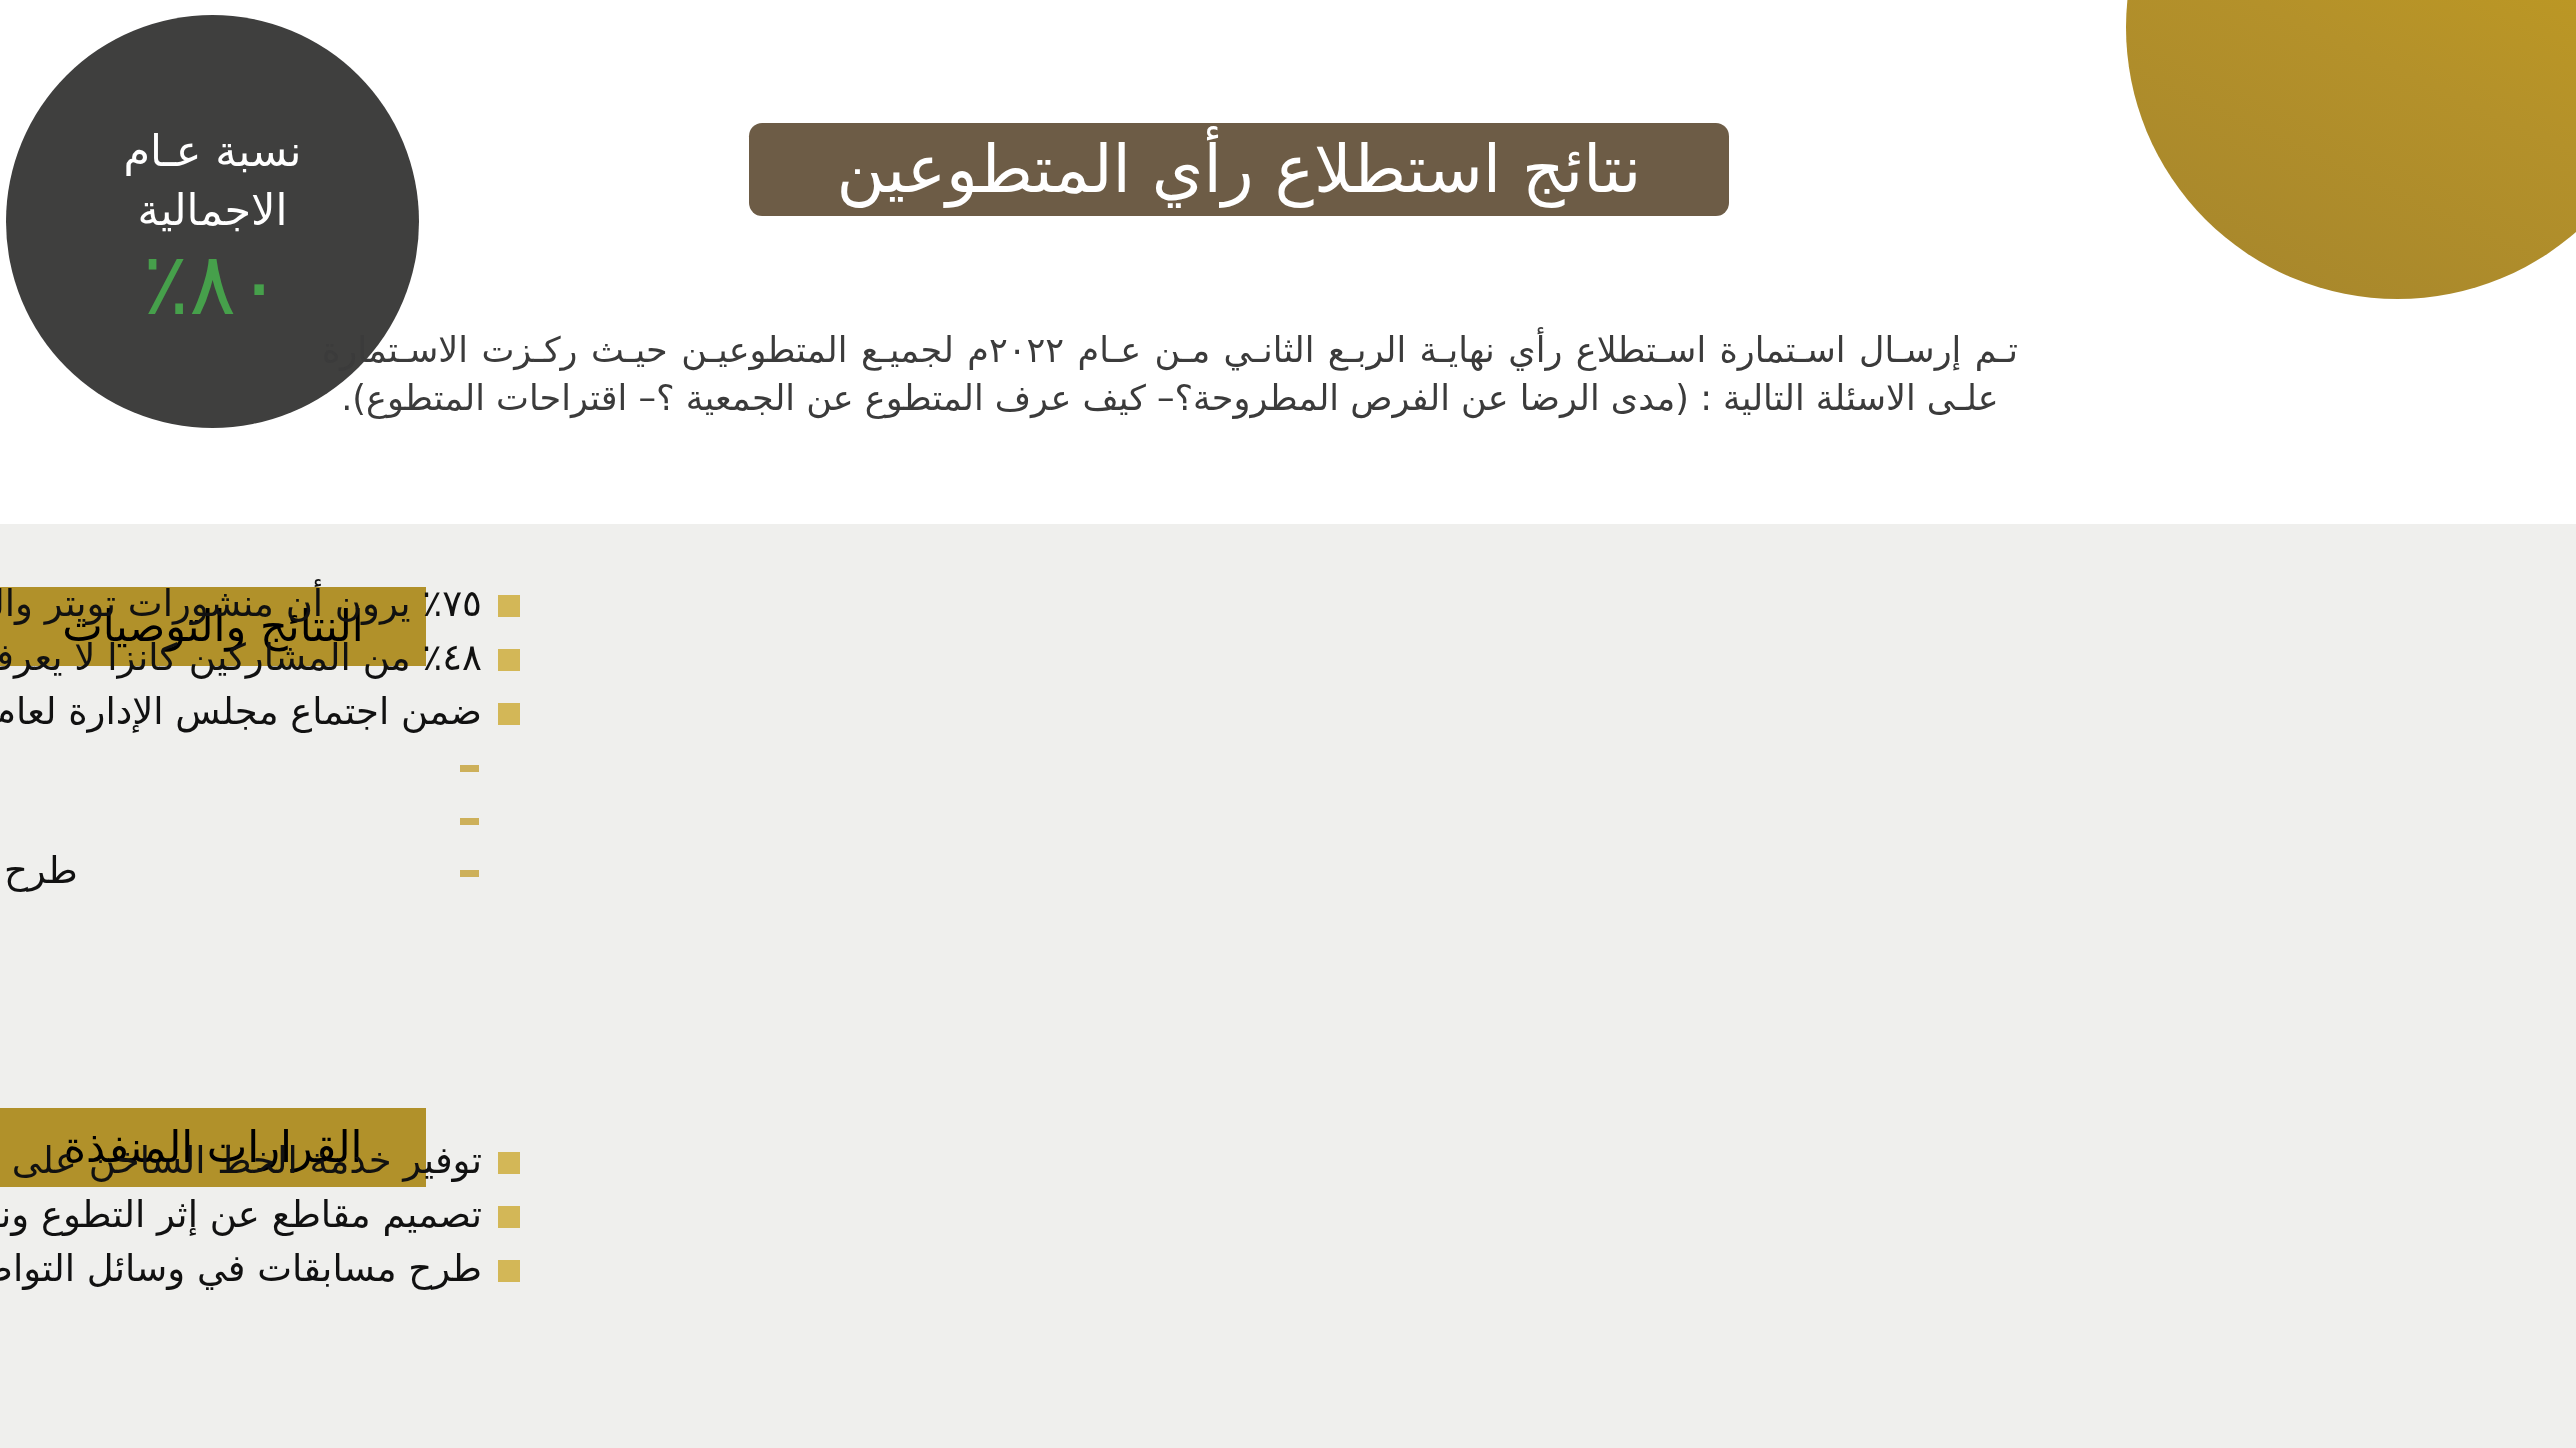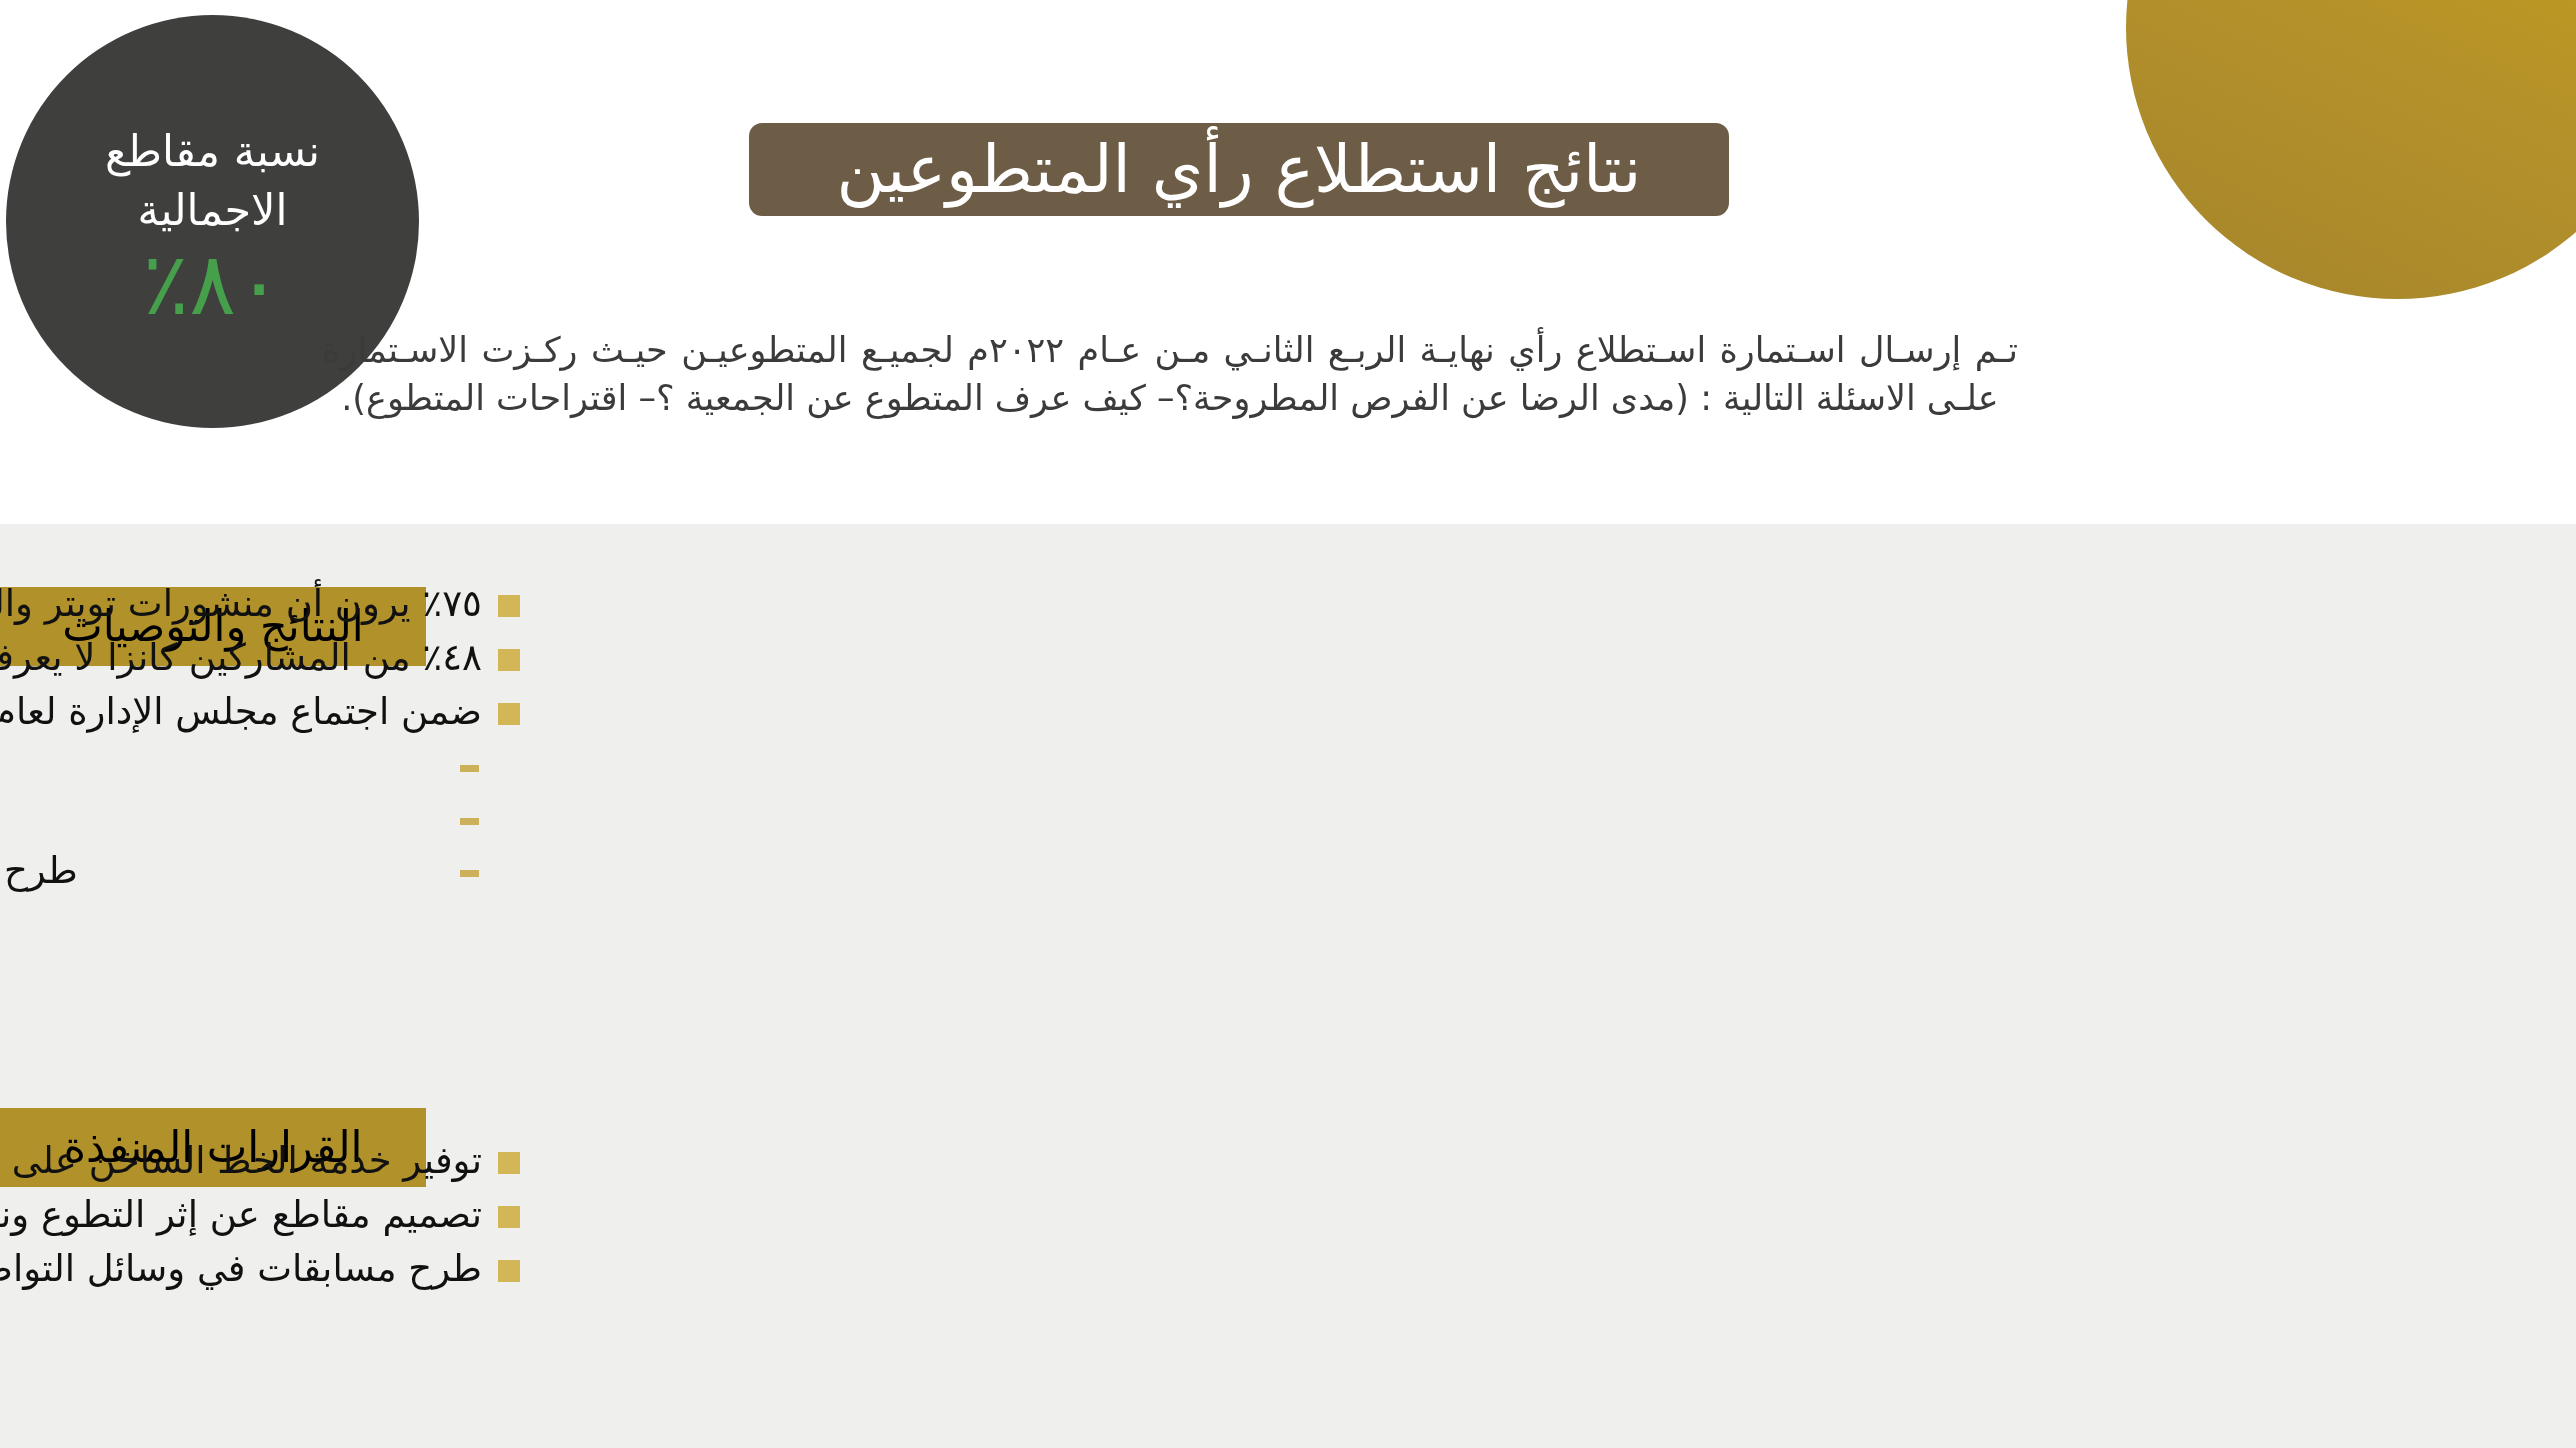--- a/index.html
+++ b/index.html
@@ -219,21 +219,21 @@
 <body>
 
 <div id="slide">
 
   <div class="header-band"></div>
   <div class="body-band"></div>
 
   <div class="gold-blob"></div>
 
   <div class="satisfaction-circle">
-    <div class="satisfaction-label">نسبة مقاطع
+    <div class="satisfaction-label">نسبة عـام
 الاجمالية</div>
     <div class="satisfaction-value">٨٠٪</div>
   </div>
 
   <div class="title-banner">
     <div class="title-text">نتائج استطلاع رأي المتطوعين</div>
   </div>
 
   <div class="intro-paragraph">تـم إرسـال اسـتمارة اسـتطلاع رأي نهايـة الربـع الثانـي مـن عـام ٢٠٢٢م لجميـع المتطوعيـن حيـث ركـزت الاسـتمارة علـى الاسئلة التالية : (مدى الرضا عن الفرص المطروحة؟– كيف عرف المتطوع عن الجمعية ؟– اقتراحات المتطوع).</div>
 

